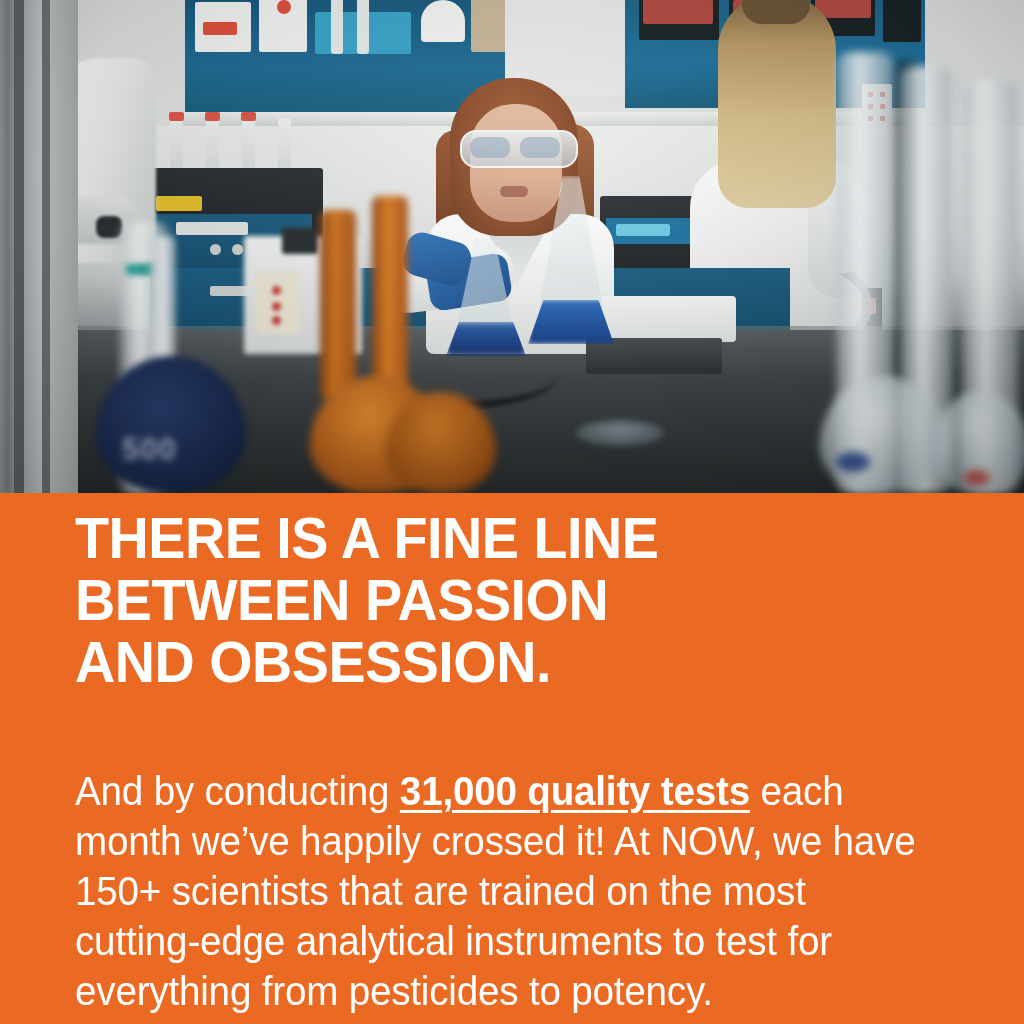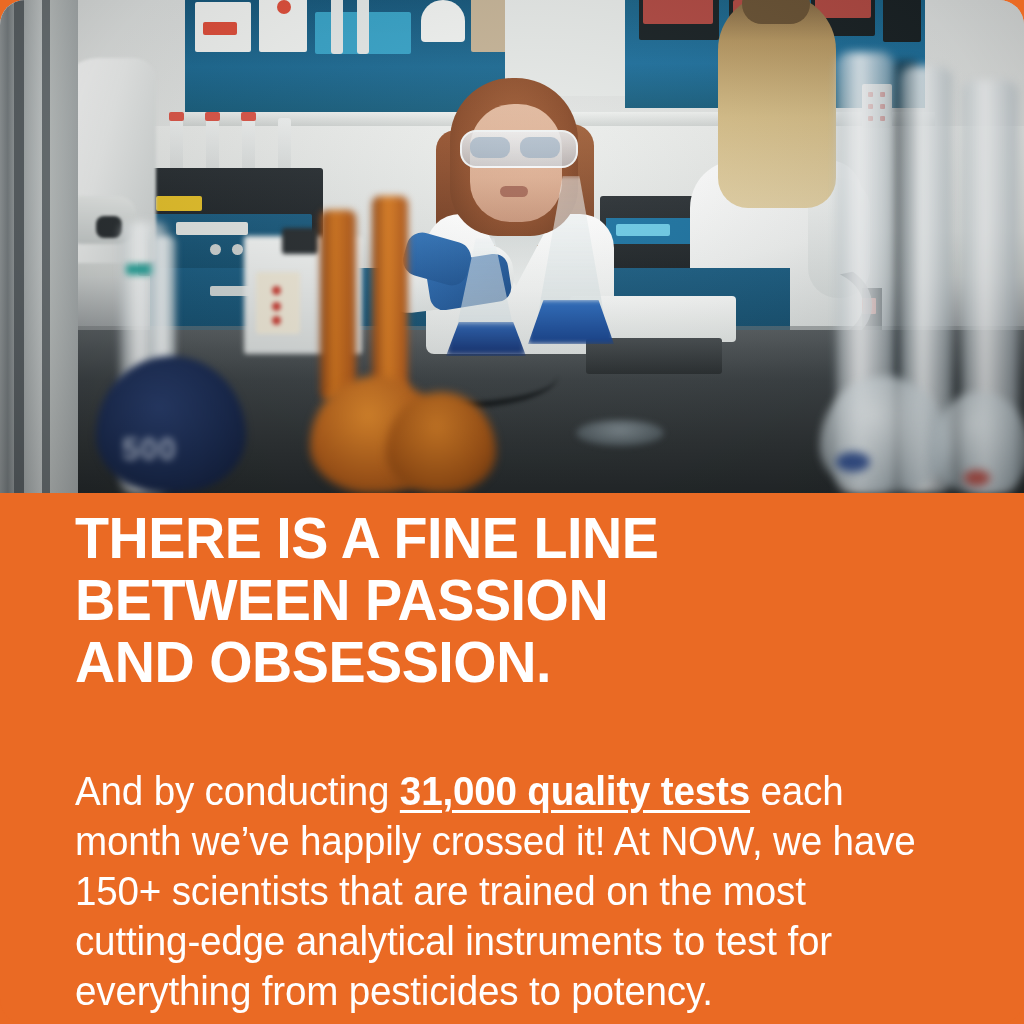--- a/index.html
+++ b/index.html
@@ -1,21 +1,21 @@
 <!DOCTYPE html>
 <html><head>
 <meta charset="utf-8">
 <style>
   html,body{margin:0;padding:0;}
   body{
     width:1024px;height:1024px;overflow:hidden;
     font-family:"Liberation Sans",sans-serif;
     background:#EA6A24;
   }
-  .poster{position:relative;width:1024px;height:1024px;overflow:hidden;border-radius:25px;}
+  .poster{position:relative;width:1024px;height:1024px;overflow:hidden;}
 
   
   .photo{position:absolute;left:0;top:0;width:1024px;height:493px;overflow:hidden;background:#b9bcbc;}
 
   
   .wall{position:absolute;left:0;top:0;width:1024px;height:493px;
         background:linear-gradient(180deg,#dfe2e1 0%,#e7e9e7 34%,#cfd3d2 56%,#8d9295 70%,#5d6265 86%,#44484b 100%);}
 
   
   .cab{position:absolute;background:#1f6d96;}

